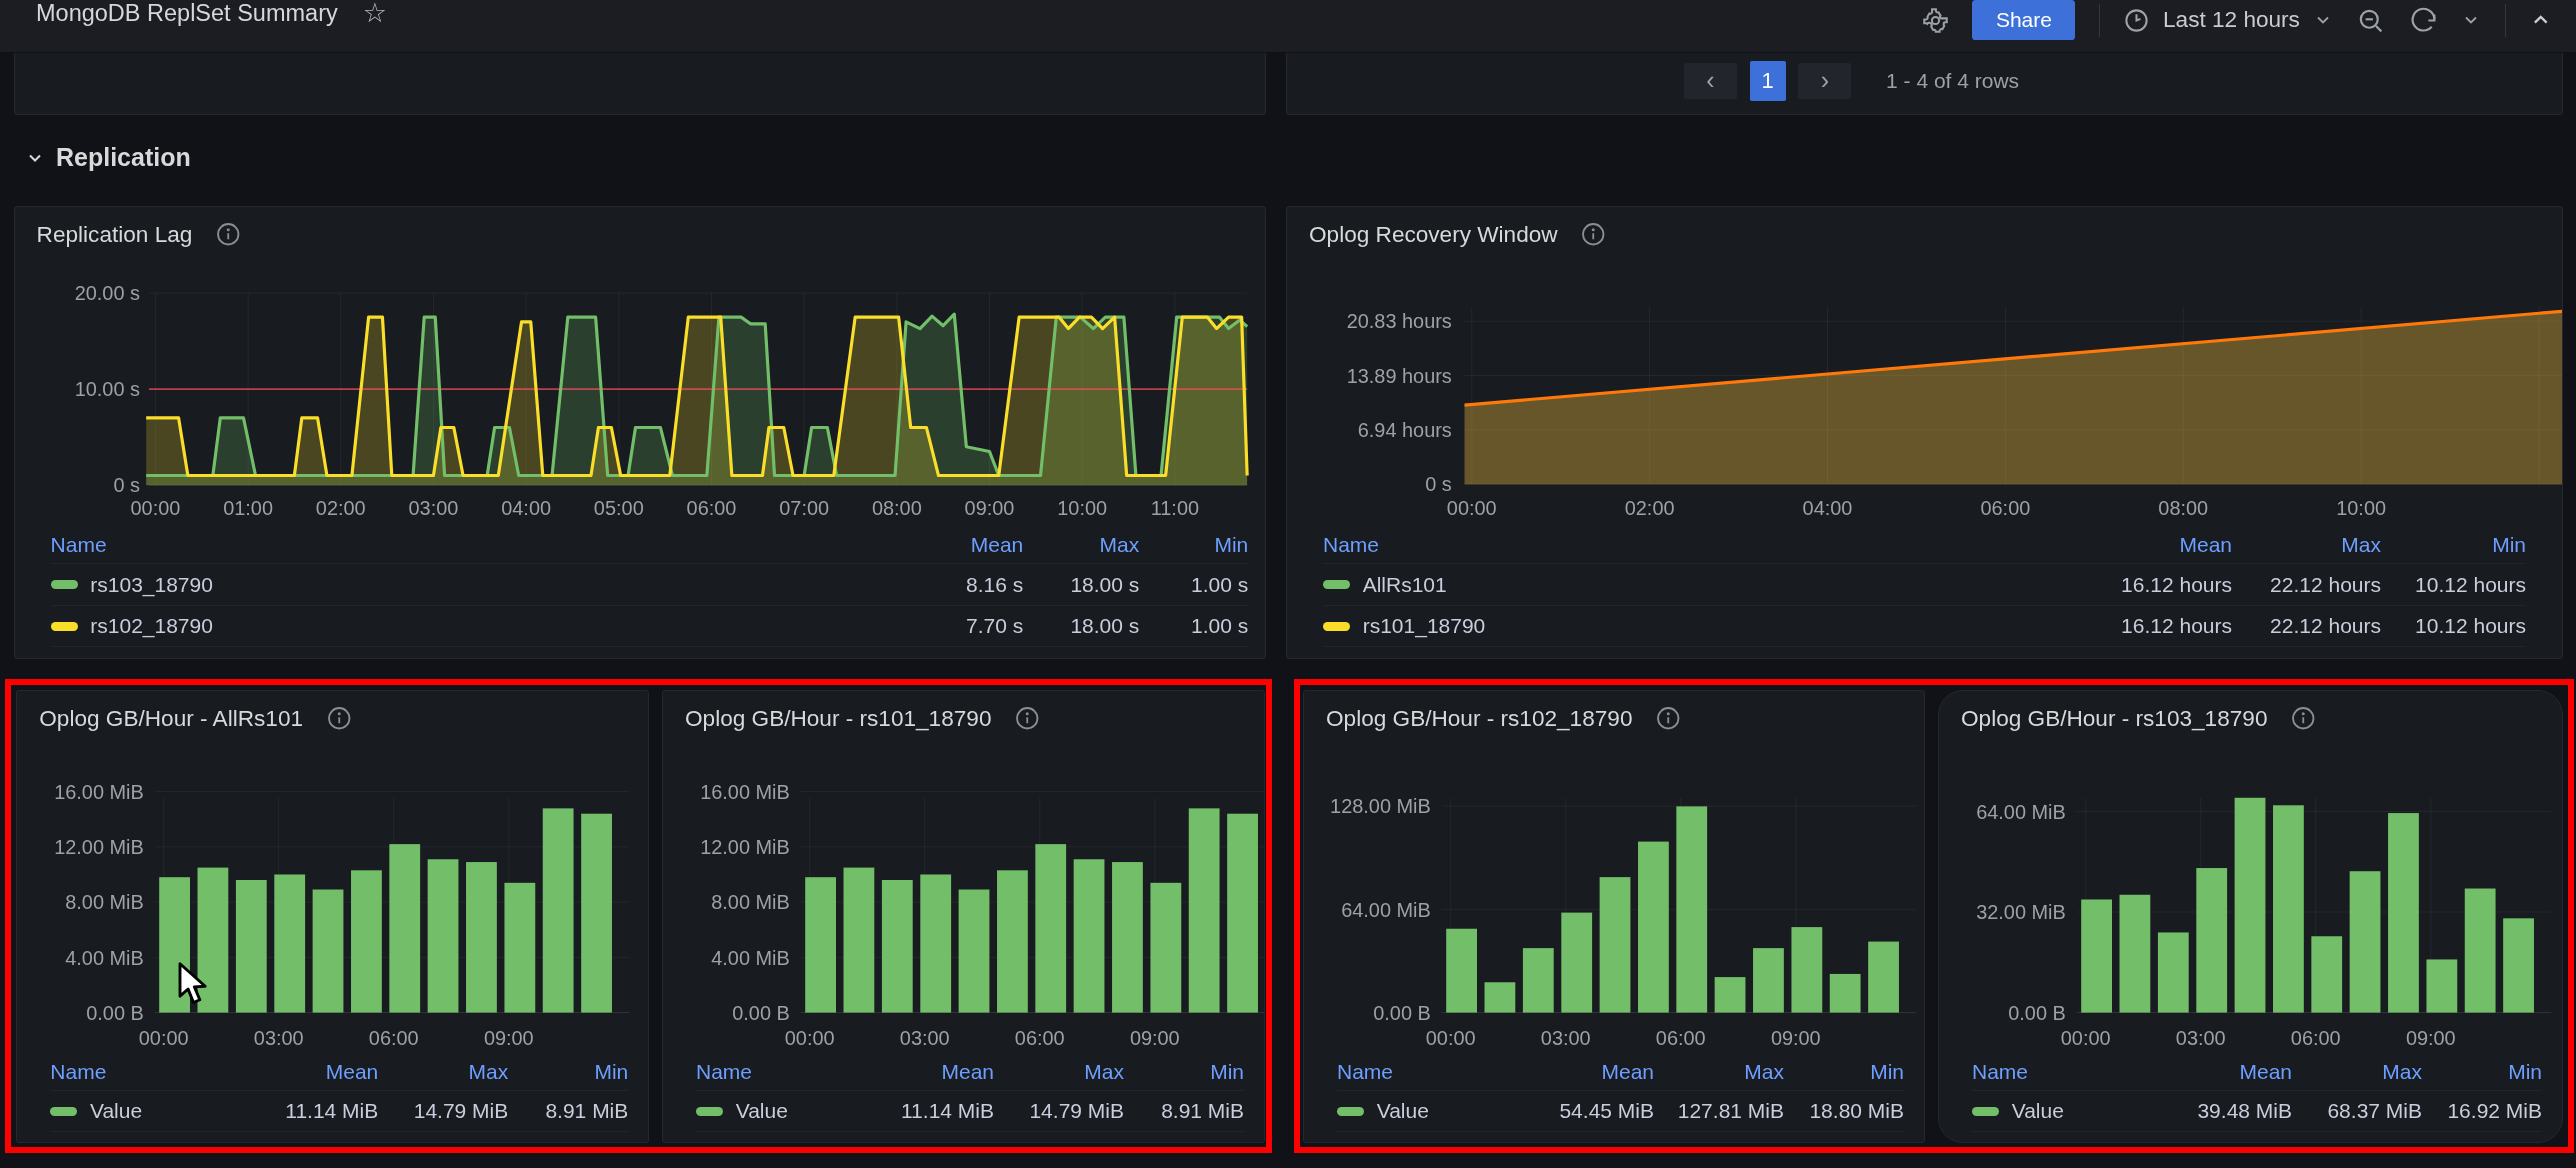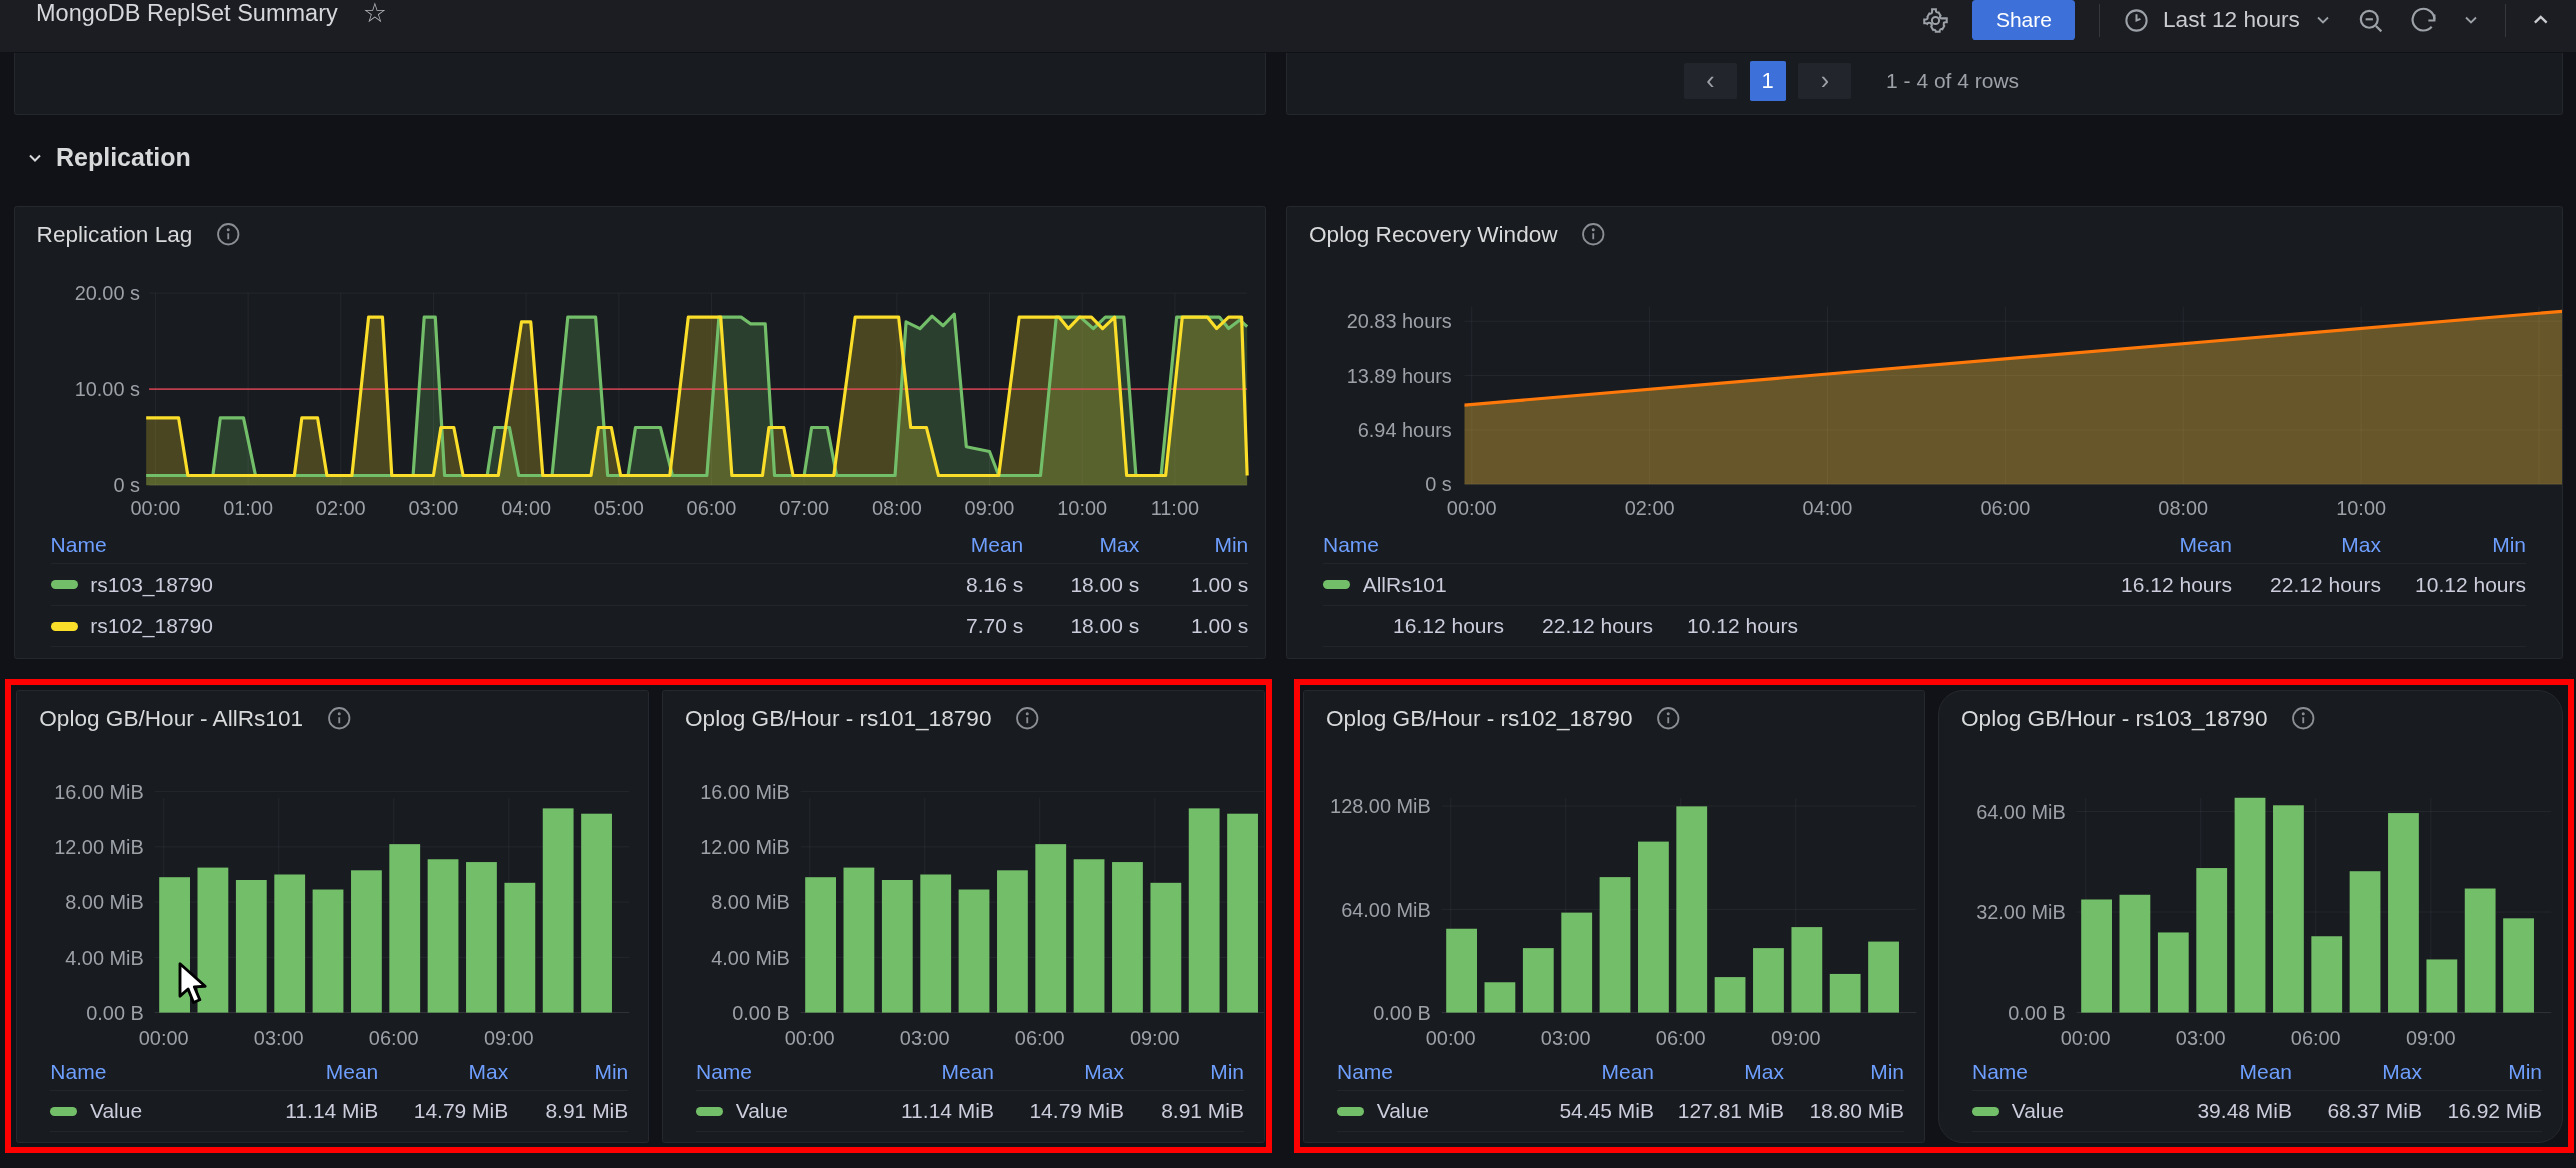--- a/index.html
+++ b/index.html
@@ -281,20 +281,24 @@
     <div class="legend-row">
       <span class="l-name">
           <span class="swatch sw-green"></span>
           <span>AllRs101</span>
         </span>
       <span class="col-r rec-mean">16.12 hours</span>
       <span class="col-r rec-max">22.12 hours</span>
       <span class="col-r rec-min">10.12 hours</span>
     </div>
     <div class="legend-row legend-bottom">
+      <span class="l-name">
+          <span class="swatch sw-yellow"></span>
+          <span>rs101_18790</span>
+        </span>
       <span class="col-r rec-mean">16.12 hours</span>
       <span class="col-r rec-max">22.12 hours</span>
       <span class="col-r rec-min">10.12 hours</span>
     </div>
   </div>
 </div>
 
 <div class="panel" id="panel-o1">
     <div class="panel-title-row">
       <span class="panel-title">Oplog GB/Hour - AllRs101</span>

